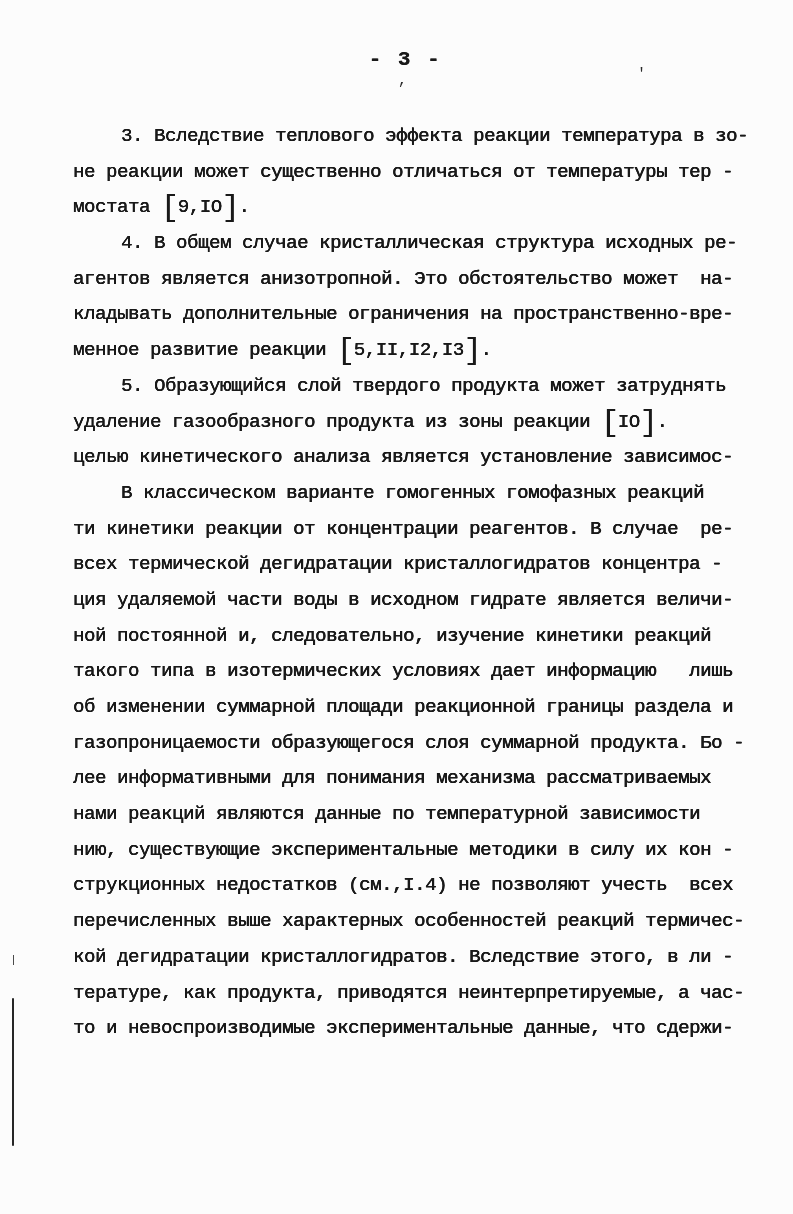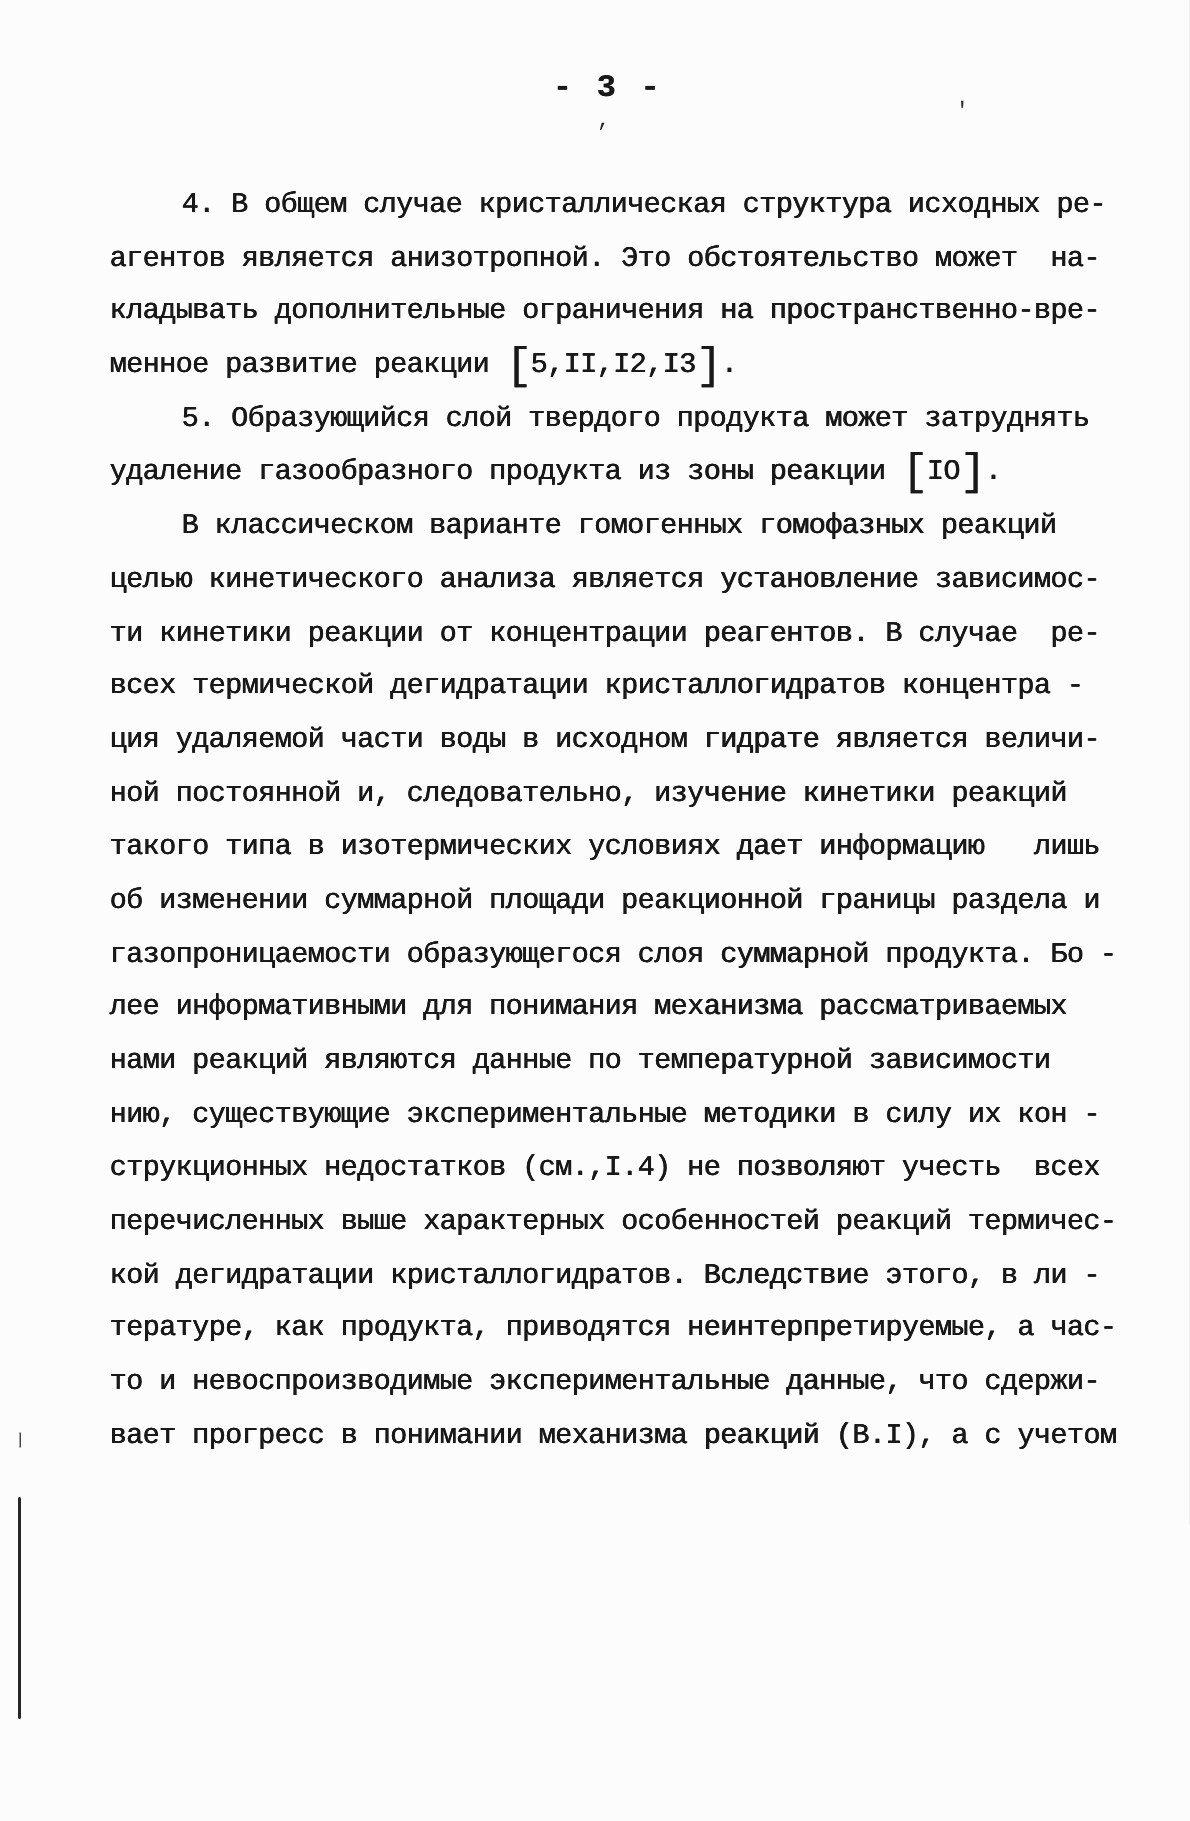--- a/index.html
+++ b/index.html
@@ -79,46 +79,50 @@
 <body>
 
 <div class="sheet">
   <div class="page-number">- 3 -</div>
 
   <span class="speck speck-1">,</span>
   <span class="speck speck-2">'</span>
 
   <div class="page-body" id="page-body">
       <div class="paragraph">
+        <div class="line indent">3. Вследствие теплового эффекта реакции температура в зо-</div>
+        <div class="line">не реакции может существенно отличаться от температуры тер -</div>
+        <div class="line">мостата <span class="bracket">[</span>9,IO<span class="bracket">]</span>.</div>
+      </div>
+      <div class="paragraph">
         <div class="line indent">4. В общем случае кристаллическая структура исходных ре-</div>
         <div class="line">агентов является анизотропной. Это обстоятельство может  на-</div>
         <div class="line">кладывать дополнительные ограничения на пространственно-вре-</div>
         <div class="line">менное развитие реакции <span class="bracket">[</span>5,II,I2,I3<span class="bracket">]</span>.</div>
       </div>
       <div class="paragraph">
         <div class="line indent">5. Образующийся слой твердого продукта может затруднять</div>
         <div class="line">удаление газообразного продукта из зоны реакции <span class="bracket">[</span>IO<span class="bracket">]</span>.</div>
       </div>
       <div class="paragraph">
+        <div class="line">целью кинетического анализа является установление зависимос-</div>
         <div class="line indent">В классическом варианте гомогенных гомофазных реакций</div>
-        <div class="line">целью кинетического анализа является установление зависимос-</div>
         <div class="line">ти кинетики реакции от концентрации реагентов. В случае  ре-</div>
         <div class="line">всех термической дегидратации кристаллогидратов концентра -</div>
         <div class="line">ция удаляемой части воды в исходном гидрате является величи-</div>
         <div class="line">ной постоянной и, следовательно, изучение кинетики реакций</div>
         <div class="line">такого типа в изотермических условиях дает информацию   лишь</div>
         <div class="line">об изменении суммарной площади реакционной границы раздела и</div>
         <div class="line">газопроницаемости образующегося слоя суммарной продукта. Бо -</div>
         <div class="line">лее информативными для понимания механизма рассматриваемых</div>
         <div class="line">нами реакций являются данные по температурной зависимости</div>
         <div class="line">нию, существующие экспериментальные методики в силу их кон -</div>
         <div class="line">струкционных недостатков (см.,I.4) не позволяют учесть  всех</div>
         <div class="line">перечисленных выше характерных особенностей реакций термичес-</div>
         <div class="line">кой дегидратации кристаллогидратов. Вследствие этого, в ли -</div>
         <div class="line">тературе, как продукта, приводятся неинтерпретируемые, а час-</div>
         <div class="line">то и невоспроизводимые экспериментальные данные, что сдержи-</div>
-        <div class="line">вает прогресс в понимании механизма реакций (В.I), а с учетом</div>
       </div>
     </div>
 
   <div class="artifact-tick"></div>
   <div class="artifact-line"></div>
 </div>
 
 </body></html>

